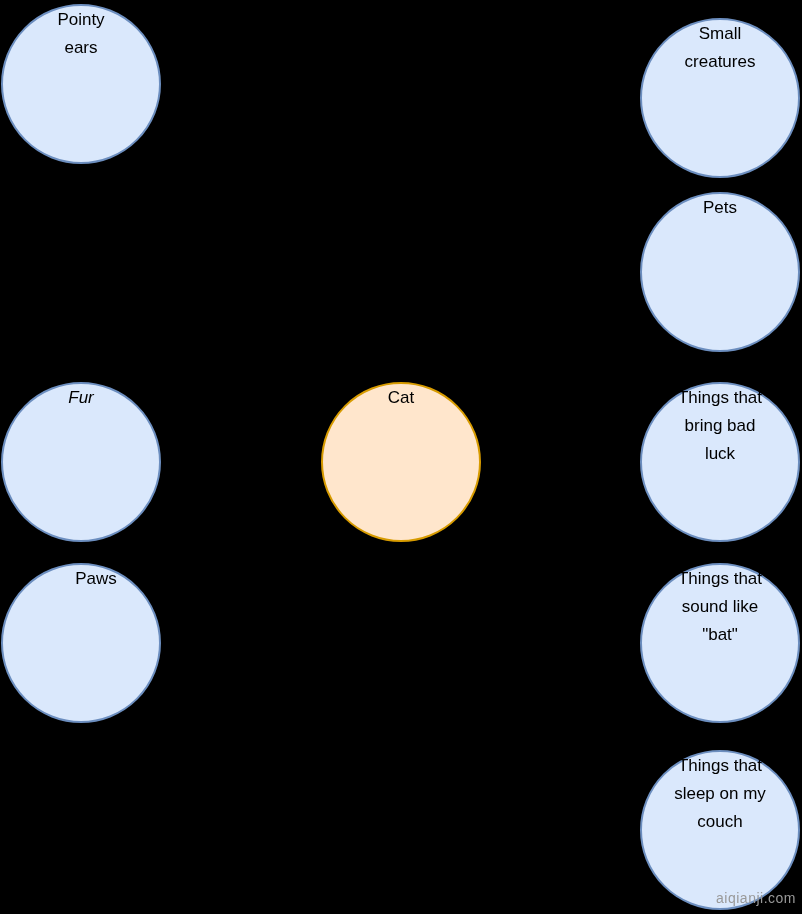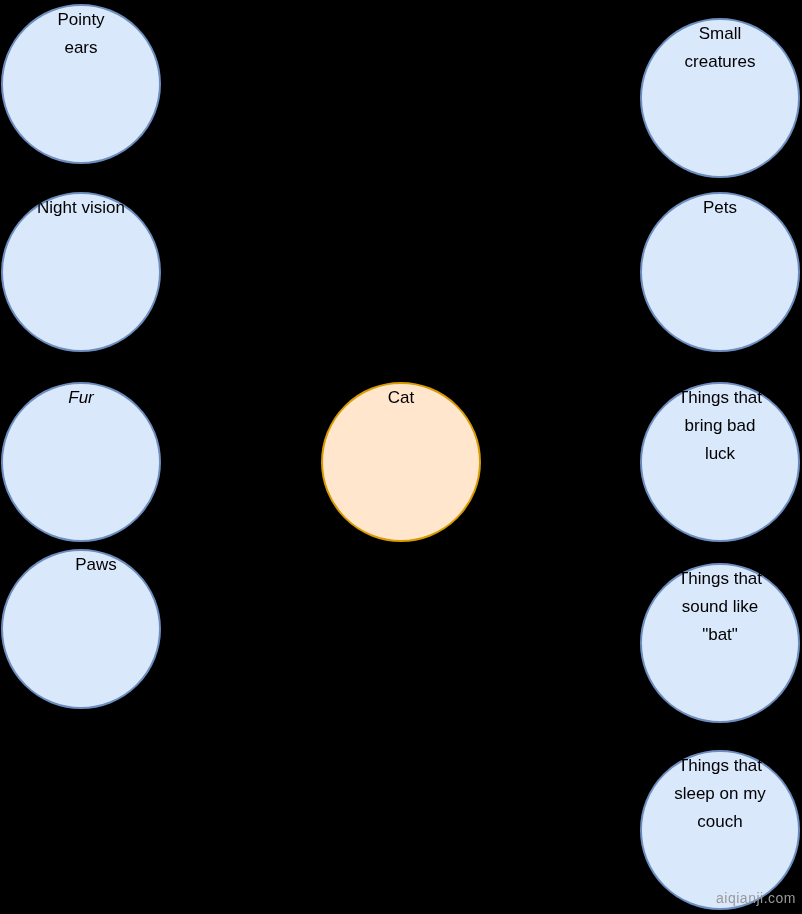--- a/index.html
+++ b/index.html
@@ -50,27 +50,24 @@
 </style>
 </head>
 <body>
 
 <div class="canvas">
 
   <div class="node" style="left:1px; top:4px;">
     <span class="node-label">Pointy
 ears</span>
   </div>
-  <div class="node" style="left:1px; top:192px;">
-    <span class="node-label">Night vision</span>
-  </div>
   <div class="node" style="left:1px; top:382px;font-style:italic;">
     <span class="node-label">Fur</span>
   </div>
-  <div class="node" style="left:1px; top:549px;padding-left:30px;">
+  <div class="node" style="left:1px; top:563px;padding-left:30px;">
     <span class="node-label">Paws</span>
   </div>
 
   <div class="node center" style="left:321px; top:382px;">
     <span class="node-label">Cat</span>
   </div>
 
   <div class="node" style="left:640px; top:18px;">
     <span class="node-label">Small
 creatures</span>

